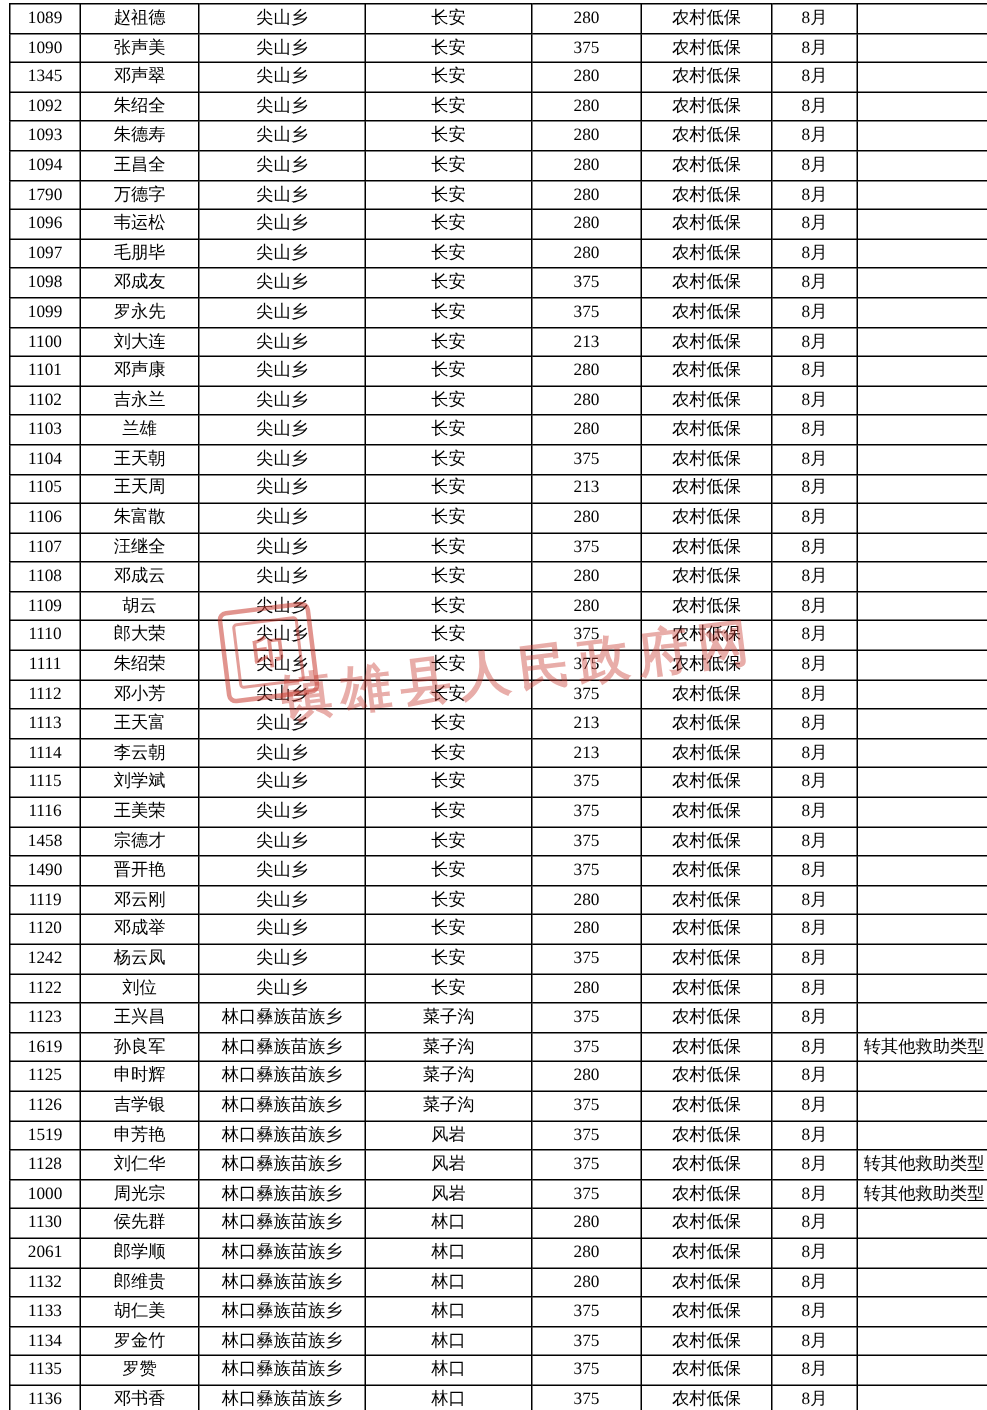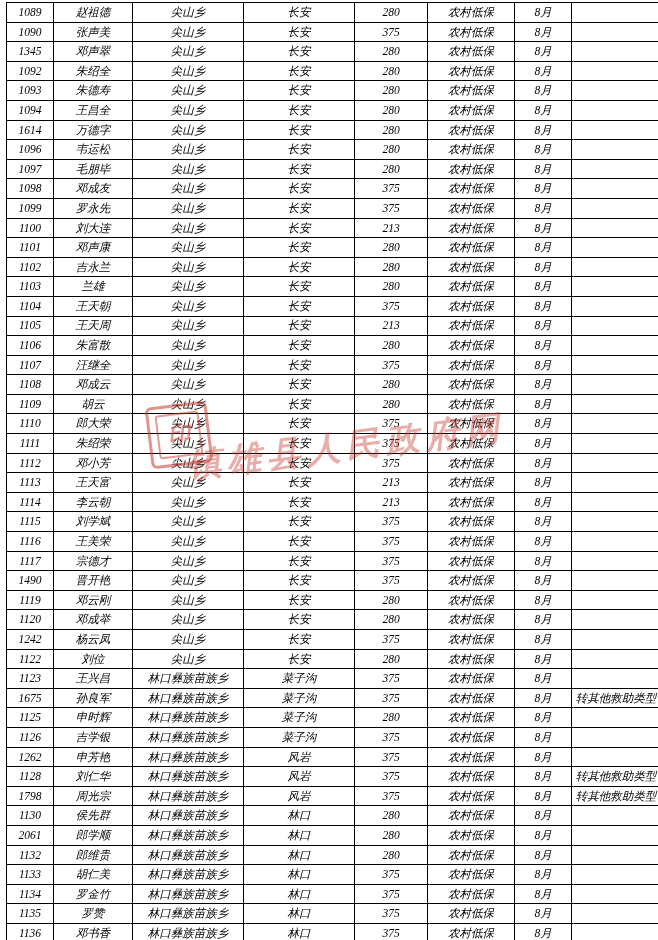--- a/index.html
+++ b/index.html
@@ -14,21 +14,20 @@
     color: #000000;
     position: relative;
     overflow: hidden;
   }
   .page {
     position: relative;
     width: 592px;
     height: 940px;
     box-sizing: border-box;
     padding: 2px 6px 2px 6px;
-    font-style: italic;
   }
   table.data {
     border-collapse: collapse;
     width: 646px;
     table-layout: fixed;
     position: relative;
     z-index: 2;
   }
   table.data td {
     border: 1px solid #000000;
@@ -163,21 +162,21 @@
           <td class="c-id">1094</td>
           <td class="c-name">王昌全</td>
           <td class="c-town">尖山乡</td>
           <td class="c-village">长安</td>
           <td class="c-amount">280</td>
           <td class="c-type">农村低保</td>
           <td class="c-month">8月</td>
           <td class="c-note"></td>
         </tr>
         <tr>
-          <td class="c-id">1614</td>
+          <td class="c-id">1790</td>
           <td class="c-name">万德字</td>
           <td class="c-town">尖山乡</td>
           <td class="c-village">长安</td>
           <td class="c-amount">280</td>
           <td class="c-type">农村低保</td>
           <td class="c-month">8月</td>
           <td class="c-note"></td>
         </tr>
         <tr>
           <td class="c-id">1096</td>
@@ -383,21 +382,21 @@
           <td class="c-id">1116</td>
           <td class="c-name">王美荣</td>
           <td class="c-town">尖山乡</td>
           <td class="c-village">长安</td>
           <td class="c-amount">375</td>
           <td class="c-type">农村低保</td>
           <td class="c-month">8月</td>
           <td class="c-note"></td>
         </tr>
         <tr>
-          <td class="c-id">1117</td>
+          <td class="c-id">1458</td>
           <td class="c-name">宗德才</td>
           <td class="c-town">尖山乡</td>
           <td class="c-village">长安</td>
           <td class="c-amount">375</td>
           <td class="c-type">农村低保</td>
           <td class="c-month">8月</td>
           <td class="c-note"></td>
         </tr>
         <tr>
           <td class="c-id">1490</td>
@@ -453,21 +452,21 @@
           <td class="c-id">1123</td>
           <td class="c-name">王兴昌</td>
           <td class="c-town">林口彝族苗族乡</td>
           <td class="c-village">菜子沟</td>
           <td class="c-amount">375</td>
           <td class="c-type">农村低保</td>
           <td class="c-month">8月</td>
           <td class="c-note"></td>
         </tr>
         <tr>
-          <td class="c-id">1675</td>
+          <td class="c-id">1619</td>
           <td class="c-name">孙良军</td>
           <td class="c-town">林口彝族苗族乡</td>
           <td class="c-village">菜子沟</td>
           <td class="c-amount">375</td>
           <td class="c-type">农村低保</td>
           <td class="c-month">8月</td>
           <td class="c-note">转其他救助类型</td>
         </tr>
         <tr>
           <td class="c-id">1125</td>
@@ -483,41 +482,41 @@
           <td class="c-id">1126</td>
           <td class="c-name">吉学银</td>
           <td class="c-town">林口彝族苗族乡</td>
           <td class="c-village">菜子沟</td>
           <td class="c-amount">375</td>
           <td class="c-type">农村低保</td>
           <td class="c-month">8月</td>
           <td class="c-note"></td>
         </tr>
         <tr>
-          <td class="c-id">1262</td>
+          <td class="c-id">1519</td>
           <td class="c-name">申芳艳</td>
           <td class="c-town">林口彝族苗族乡</td>
           <td class="c-village">风岩</td>
           <td class="c-amount">375</td>
           <td class="c-type">农村低保</td>
           <td class="c-month">8月</td>
           <td class="c-note"></td>
         </tr>
         <tr>
           <td class="c-id">1128</td>
           <td class="c-name">刘仁华</td>
           <td class="c-town">林口彝族苗族乡</td>
           <td class="c-village">风岩</td>
           <td class="c-amount">375</td>
           <td class="c-type">农村低保</td>
           <td class="c-month">8月</td>
           <td class="c-note">转其他救助类型</td>
         </tr>
         <tr>
-          <td class="c-id">1798</td>
+          <td class="c-id">1000</td>
           <td class="c-name">周光宗</td>
           <td class="c-town">林口彝族苗族乡</td>
           <td class="c-village">风岩</td>
           <td class="c-amount">375</td>
           <td class="c-type">农村低保</td>
           <td class="c-month">8月</td>
           <td class="c-note">转其他救助类型</td>
         </tr>
         <tr>
           <td class="c-id">1130</td>

